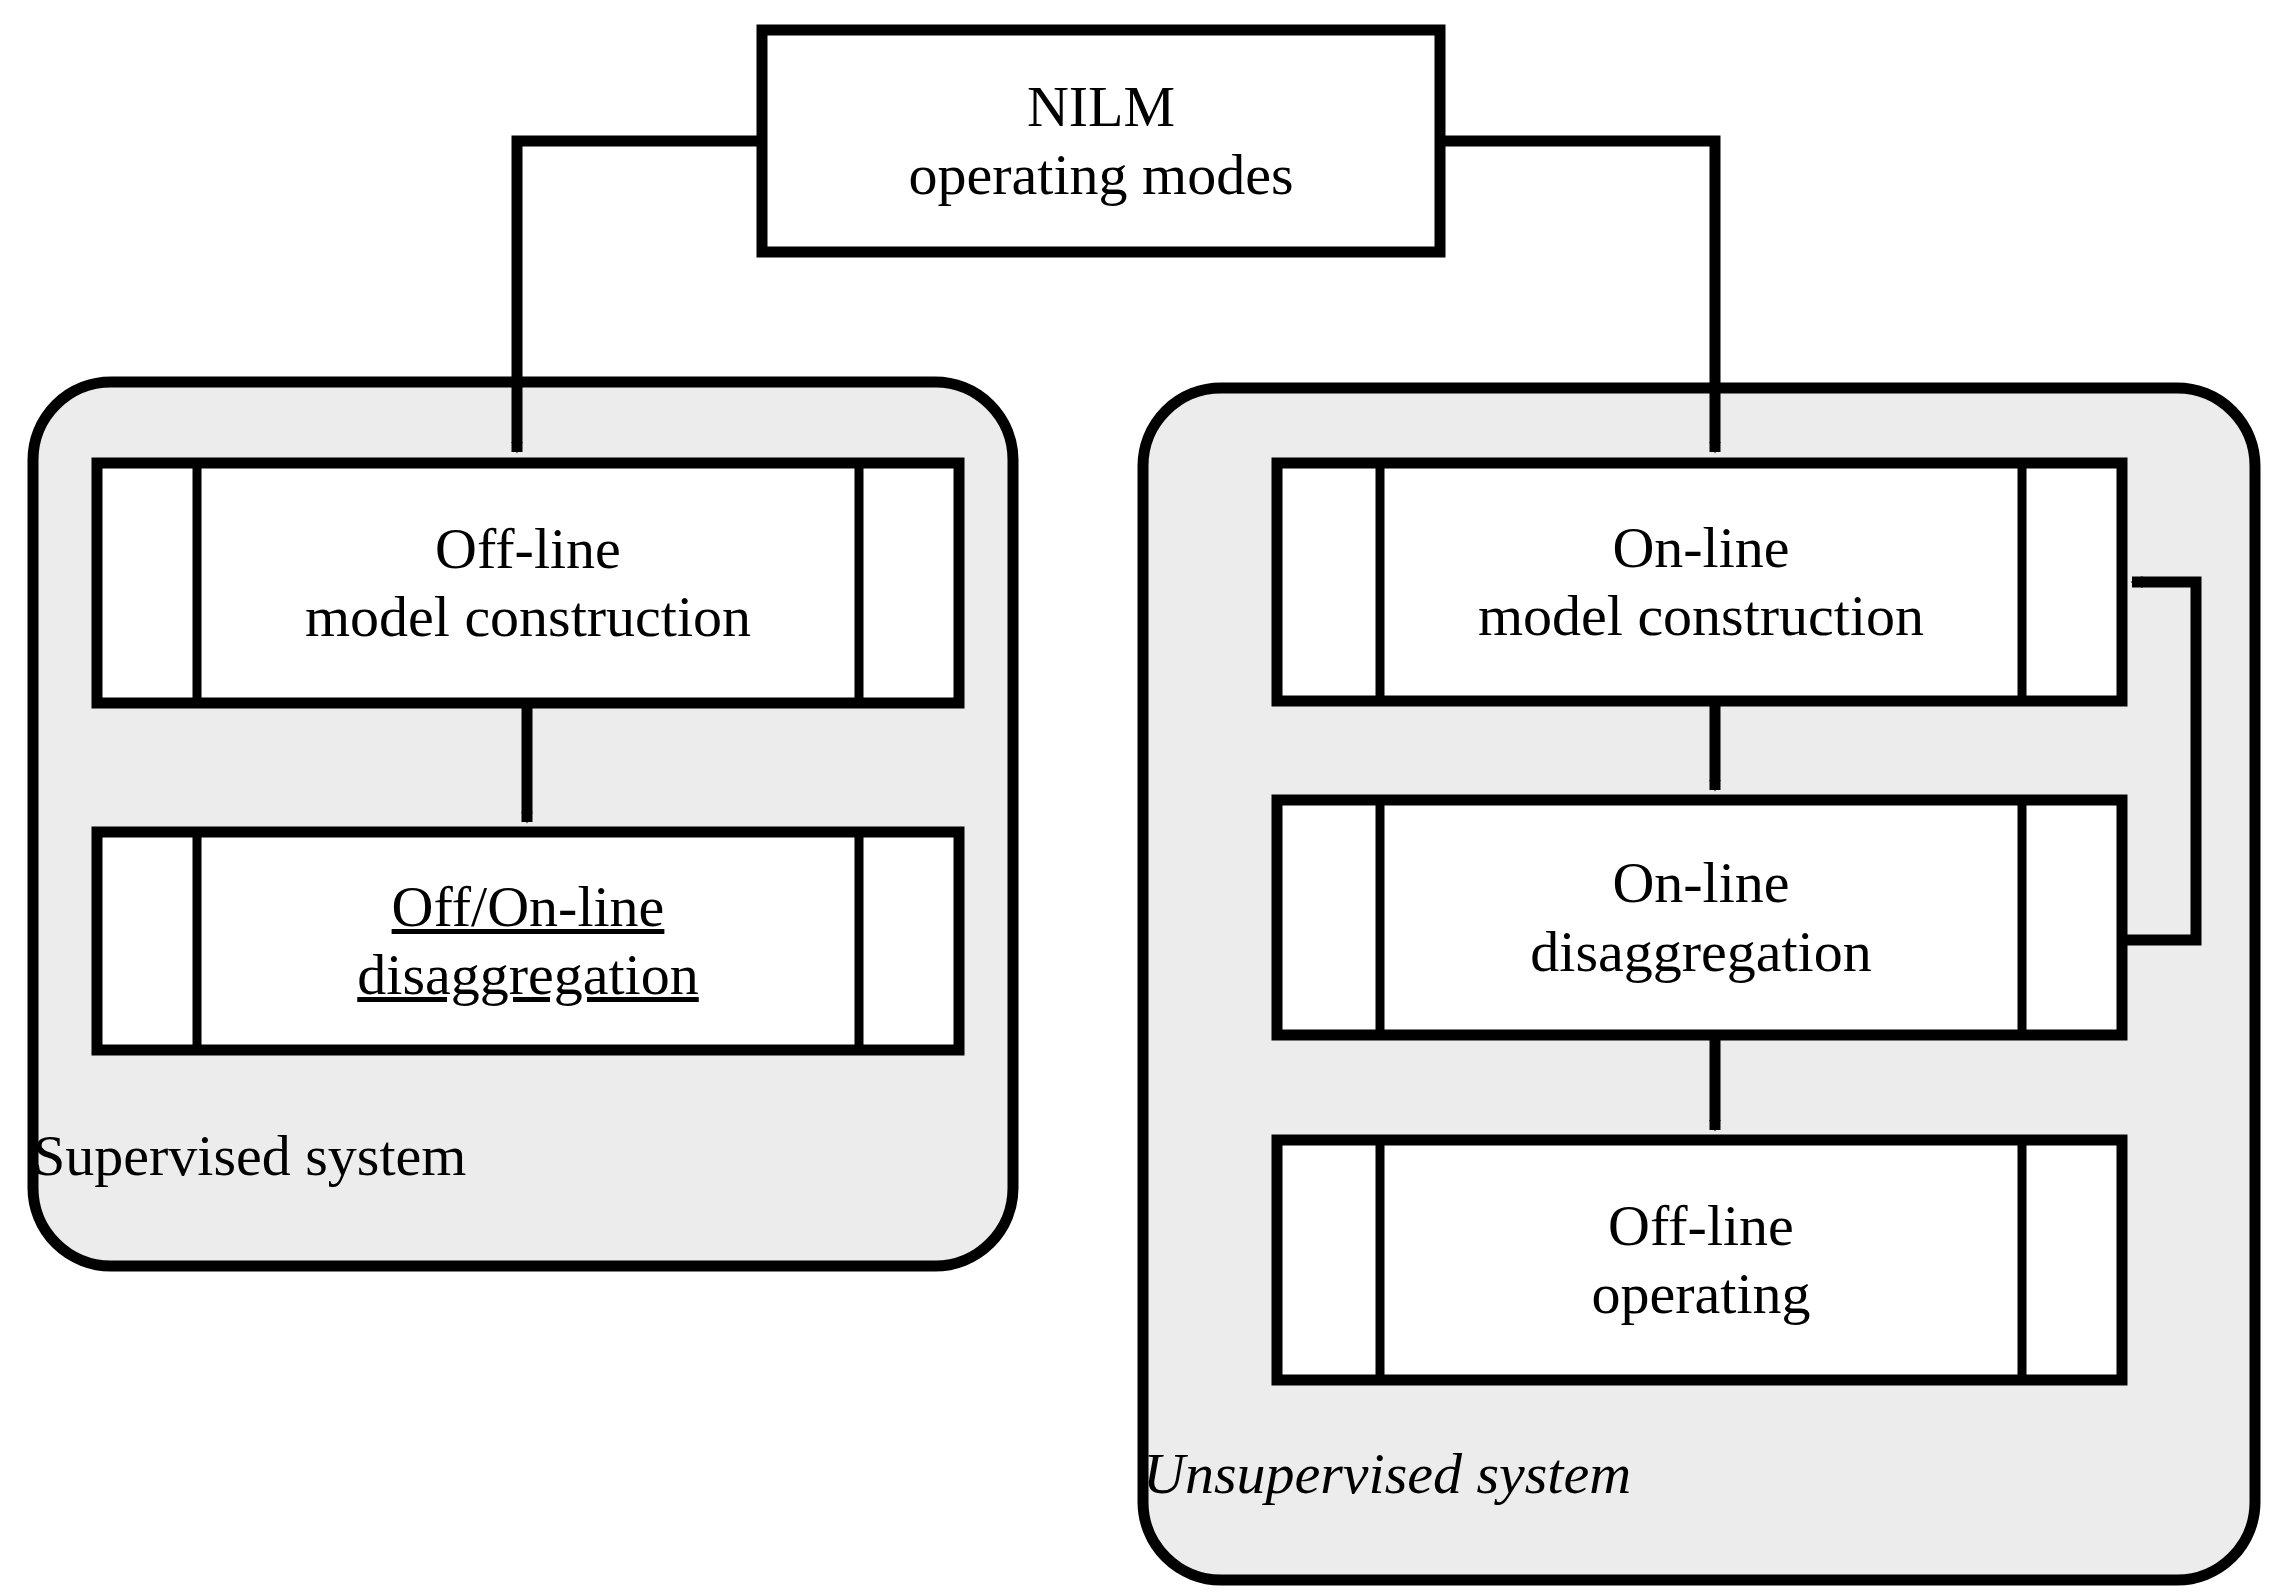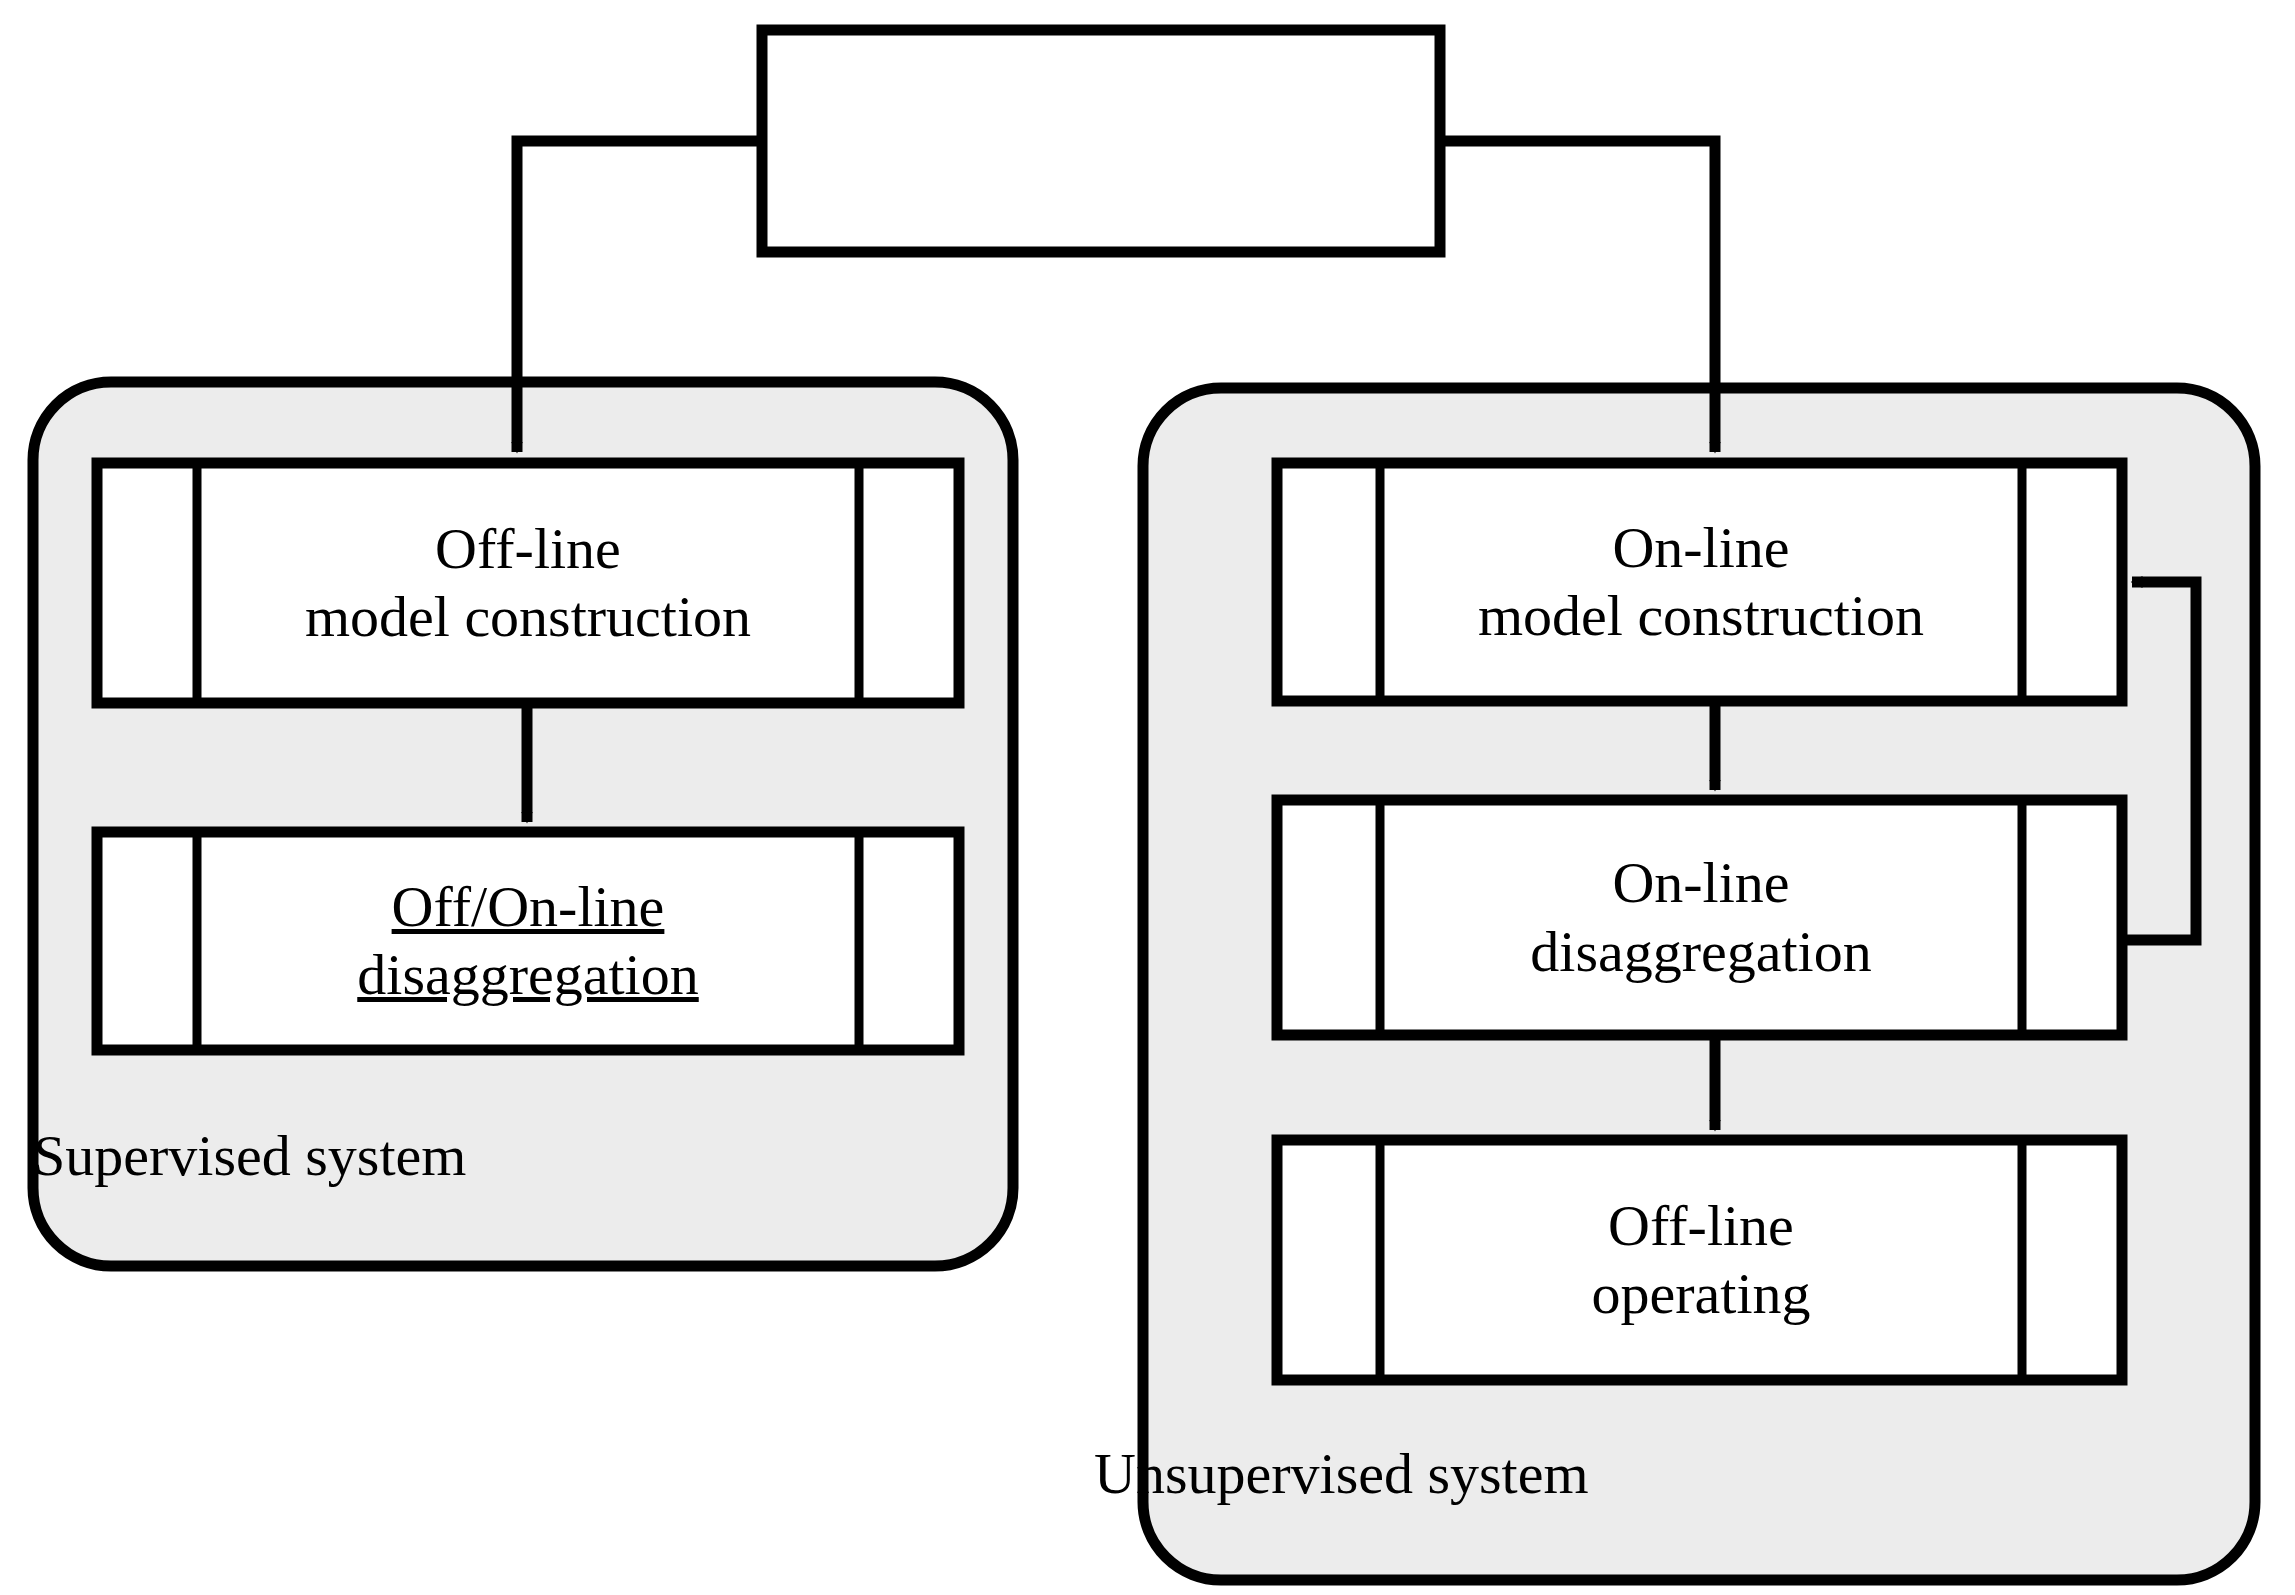--- a/index.html
+++ b/index.html
@@ -68,20 +68,24 @@
 
     <g>
       <rect x="1277" y="1140" width="845" height="240" fill="#fff" stroke="#000" stroke-width="11"></rect>
       <line x1="1380" y1="1140" x2="1380" y2="1380" stroke="#000" stroke-width="9"></line>
       <line x1="2022" y1="1140" x2="2022" y2="1380" stroke="#000" stroke-width="9"></line>
     </g>
 
     <polyline points="2122,940 2196,940 2196,582 2132,582" fill="none" stroke="#000" stroke-width="11" marker-end="url(#arrow)"></polyline>
   </svg>
 
+  <div class="txt" style="left:762px;top:30px;width:678px;height:222px;">
+    <span class="l">NILM</span>
+    <span class="l">operating modes</span>
+  </div>
 
   <div class="txt" style="left:197px;top:463px;width:662px;height:240px;">
     <span class="l">Off-line</span>
     <span class="l">model construction</span>
   </div>
   <div class="txt" style="left:197px;top:832px;width:662px;height:218px;text-decoration:underline;">
     <span class="l">Off/On-line</span>
     <span class="l">disaggregation</span>
   </div>
 
@@ -93,15 +97,15 @@
   </div>
   <div class="txt" style="left:1380px;top:800px;width:642px;height:235px;">
     <span class="l">On-line</span>
     <span class="l">disaggregation</span>
   </div>
   <div class="txt" style="left:1380px;top:1140px;width:642px;height:240px;">
     <span class="l">Off-line</span>
     <span class="l">operating</span>
   </div>
 
-  <div class="panel-label" style="left:1094px;top:1440px;width:1112px;">Unsupervised system</div>
+  <div class="panel-label" style="left:1143px;top:1440px;width:1112px;font-style:italic;">Unsupervised system</div>
 
 </div>
 
 </body></html>

